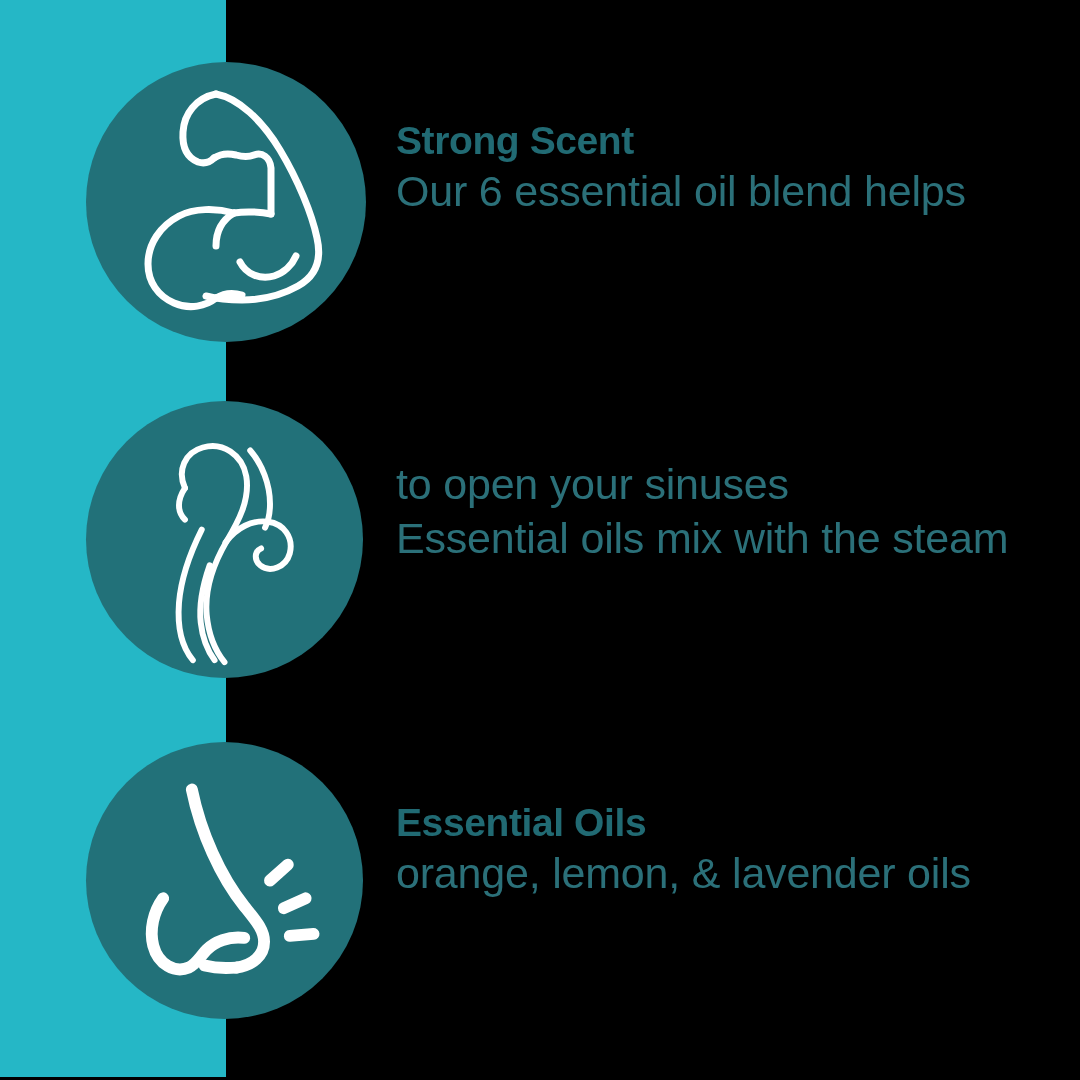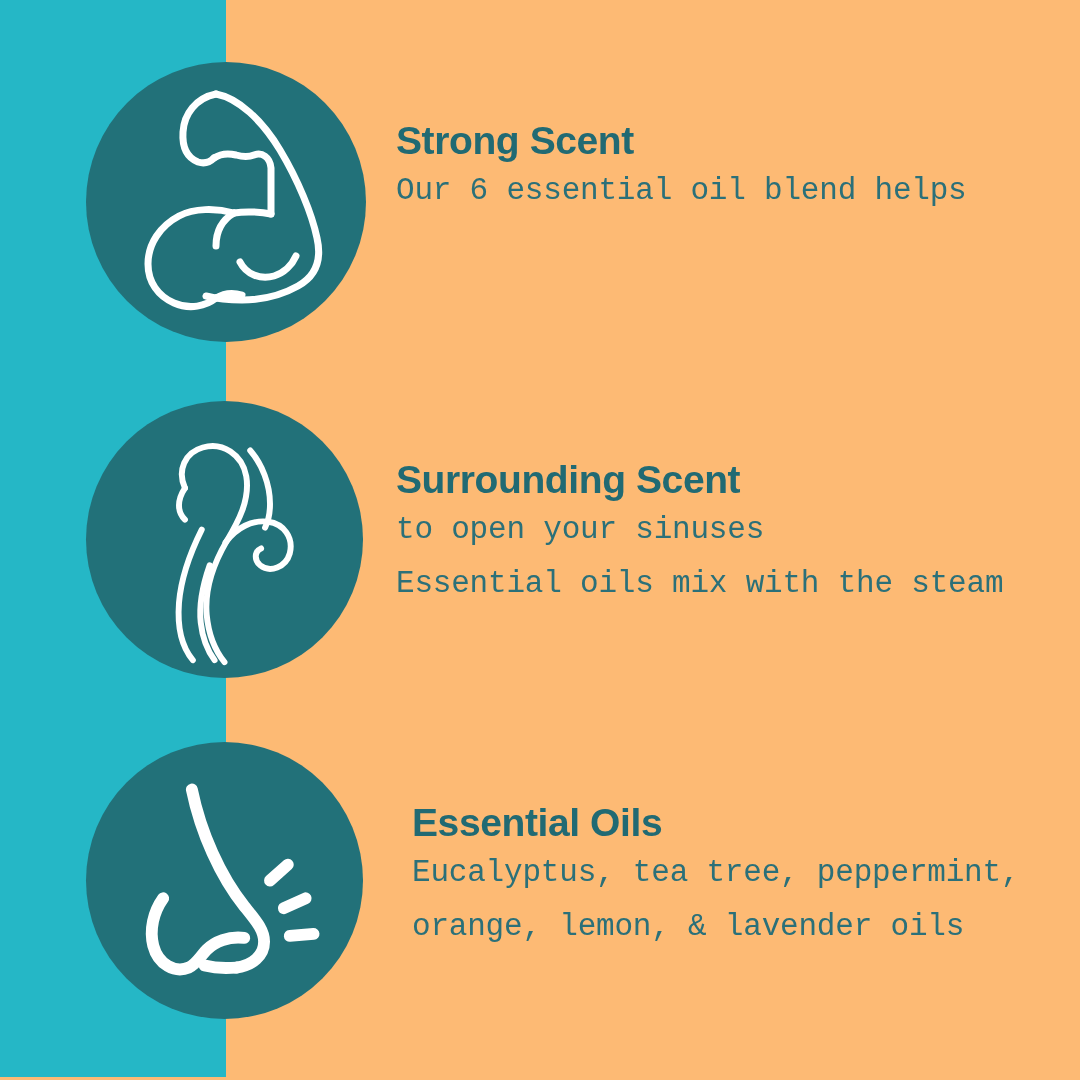--- a/index.html
+++ b/index.html
@@ -11,21 +11,21 @@
     width: 1080px;
     height: 1080px;
     font-family: "Liberation Sans", sans-serif;
     overflow: hidden;
   }
 
   .poster {
     position: relative;
     width: 1080px;
     height: 1080px;
-    background: #fdba74;
+    background: #000000;
     overflow: hidden;
   }
 
   
   .accent-stripe {
     position: absolute;
     left: 0;
     top: 0;
     width: 226px;
     height: 1077px;
@@ -67,37 +67,37 @@
     display: block;
   }
 
   .feature-text {
     position: absolute;
     left: 396px;
     width: 640px;
   }
   #row-0 .feature-text { top: 56px; }
   #row-1 .feature-text { top: 56px; }
-  #row-2 .feature-text { top: 58px; margin-left: 16px; }
+  #row-2 .feature-text { top: 58px; }
 
   .feature-title {
     margin: 0;
     font-family: "Liberation Sans", sans-serif;
     font-size: 39px;
     font-weight: bold;
     letter-spacing: -0.4px;
     color: #216A73;
     line-height: 46px;
     white-space: nowrap;
   }
 
   .feature-desc {
     margin: 0;
-    font-family: Liberation Mono, monospace;
-    font-size: 31px;
+    font-family: Liberation Sans, sans-serif;
+    font-size: 43px;
     font-weight: 400;
     color: #2B7079;
     line-height: 54px;
     letter-spacing: -0.2px;
   }
   .feature-desc .line {
     display: block;
     white-space: nowrap;
   }
 </style>
@@ -154,21 +154,20 @@
             <path d="M117 130 C 106 152, 96 180, 94 204 C 92 230, 98 250, 108 262"></path>
             <path d="M125 166 C 118 186, 114 206, 116 224 C 118 242, 124 254, 130 262"></path>
             <path d="M141 143 C 152 128, 168 120, 184 122 C 200 124, 210 138, 206 154
                      C 202 168, 186 174, 176 166 C 170 161, 170 152, 177 149"></path>
           </g>
         </svg>
       </span>
     </div>
 
     <div class="feature-text">
-      <div class="feature-title" style="color: rgb(33, 106, 115);">Surrounding Scent</div>
       <div class="feature-desc" style="color: rgb(43, 112, 121);">
         <span class="line">to open your sinuses</span>
         <span class="line">Essential oils mix with the steam</span>
       </div>
     </div>
   </div>
 
   <div class="feature-row" id="row-2">
 
     <div class="icon-badge" style="background: rgb(34, 113, 121);">
@@ -186,19 +185,18 @@
             <path d="M200 168 L 222 158"></path>
             <path d="M206 196 L 230 194"></path>
           </g>
         </svg>
       </span>
     </div>
 
     <div class="feature-text">
       <div class="feature-title" style="color: rgb(33, 106, 115);">Essential Oils</div>
       <div class="feature-desc" style="color: rgb(43, 112, 121);">
-        <span class="line">Eucalyptus, tea tree, peppermint,</span>
         <span class="line">orange, lemon, &amp; lavender oils</span>
       </div>
     </div>
   </div>
 
 </div>
 
 </body></html>

